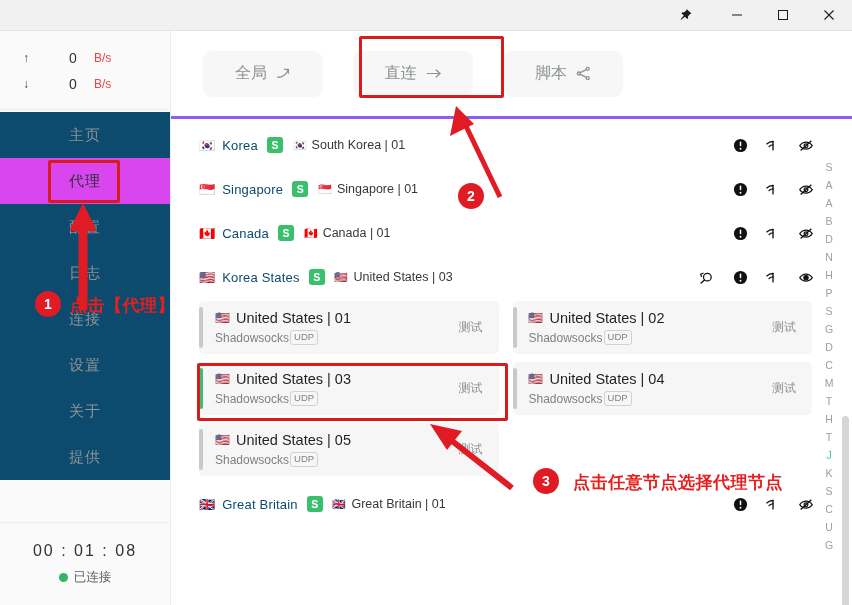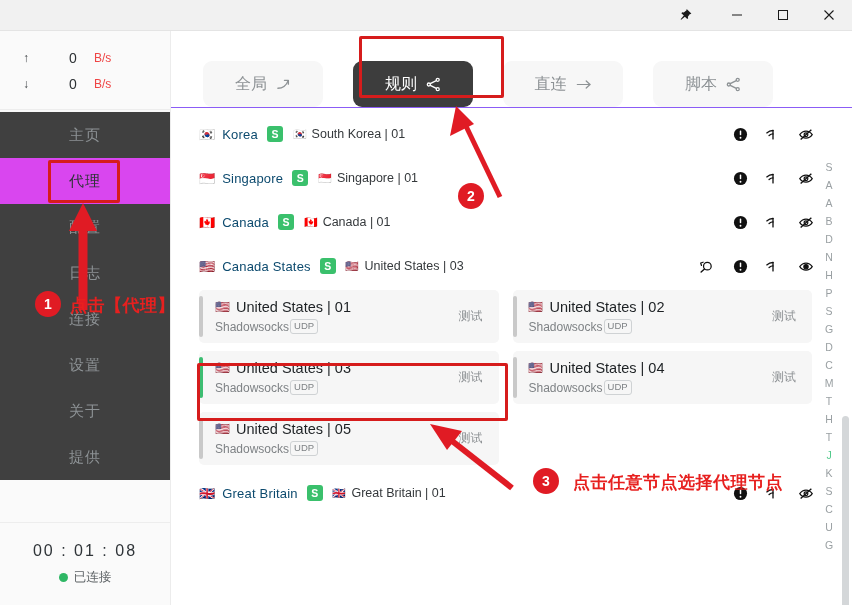--- a/index.html
+++ b/index.html
@@ -51,21 +51,21 @@
   .sp-arrow { width: 52px; text-align: center; font-size: 12px; color: #3f4447; }
   .sp-val   { width: 42px; text-align: center; font-size: 14px; color: #2c3033; }
   .sp-unit  { font-size: 12px; color: #ef4444; }
 
   .nav { padding-top: 2px; }
   .nav-item {
     height: 46px;
     display: flex; align-items: center; justify-content: center;
     font-size: 15px; color: #8d9295;
     letter-spacing: 1px;
-    background: #404040;
+    background: #0c4a6e;
   }
   .nav-item.active {
     color: #2f3438;
     background: #d946ef;
   }
 
   .status-box {
     position: absolute; bottom: 0; left: 0;
     width: 170px; height: 83px;
     border-top: 1px solid #ededed;
@@ -85,25 +85,25 @@
 
   
   .main {
     position: absolute; top: 31px; left: 171px;
     width: 681px; height: 574px;
     background: #ffffff;
   }
 
   
   .tabbar {
-    height: 77px;
-    display: flex; align-items: flex-end;
+    height: 88px;
+    display: flex; align-items: center;
     padding-left: 32px;
     gap: 30px;
-    border-bottom: 1px solid #8b5cf6;
+    border-bottom: 3px solid #8b5cf6;
   }
   .tab {
     min-width: 120px; height: 46px;
     border-radius: 9px;
     background: #f7f7f7;
     display: flex; align-items: center; justify-content: center;
     gap: 9px;
     font-size: 16px; color: #8d9295;
   }
   .tab.active {
@@ -295,31 +295,20 @@
       <div class="tab">
         <span>全局</span>
         <span class="tico">
           <svg width="15" height="15" viewBox="0 0 16 16" fill="none" stroke="#8d9295" stroke-width="1.4" stroke-linecap="round" stroke-linejoin="round">
             <path d="M2 12c5 0 9-3 11-8"></path>
               <path d="M9 3.5h4.2V7.6"></path>
           </svg>
         </span>
       </div>
 
-      <div class="tab active">
-        <span>规则</span>
-        <span class="tico">
-          <svg width="15" height="15" viewBox="0 0 16 16" fill="none" stroke="#ffffff" stroke-width="1.4" stroke-linecap="round" stroke-linejoin="round">
-            <circle cx="12.5" cy="3" r="1.6"></circle>
-              <circle cx="12.5" cy="13" r="1.6"></circle>
-              <circle cx="3" cy="8" r="1.6"></circle>
-            <path d="M4.5 7.1 11 3.8M4.5 8.9 11 12.2"></path>
-          </svg>
-        </span>
-      </div>
 
       <div class="tab">
         <span>直连</span>
         <span class="tico">
           <svg width="16" height="15" viewBox="0 0 18 16" fill="none" stroke="#8d9295" stroke-width="1.4" stroke-linecap="round" stroke-linejoin="round">
             <path d="M1.5 8h14"></path>
               <path d="M11.5 4 15.8 8 11.5 12"></path>
           </svg>
         </span>
       </div>
@@ -433,21 +422,21 @@
                 <path d="M2 8.2s2.7-4 7-4 7 4 7 4-2.7 4-7 4-7-4-7-4z"></path>
                 <circle cx="9" cy="8.2" r="2.1"></circle>
                 <path d="M3 13.6 15 2.6" stroke-width="1.5"></path>
               </svg>
           </span>
         </span>
       </div>
 
       <div class="country-row">
         <span class="flag">🇺🇸</span>
-        <span class="c-name">Canada States</span>
+        <span class="c-name">Korea States</span>
         <span class="s-badge">S</span>
         <span class="c-sub">
           <span class="flag">🇺🇸</span>
           <span>United States | 03</span>
         </span>
         <span class="row-icons">
           <span class="ic">
             <svg width="16" height="15" viewBox="0 0 18 16" fill="none" stroke="#111" stroke-width="1.4">
                 <circle cx="9.4" cy="7.6" r="4.3"></circle>
                 <path d="M6.2 10.9 2.4 14.2" stroke-width="1.6" stroke-linecap="round"></path>

